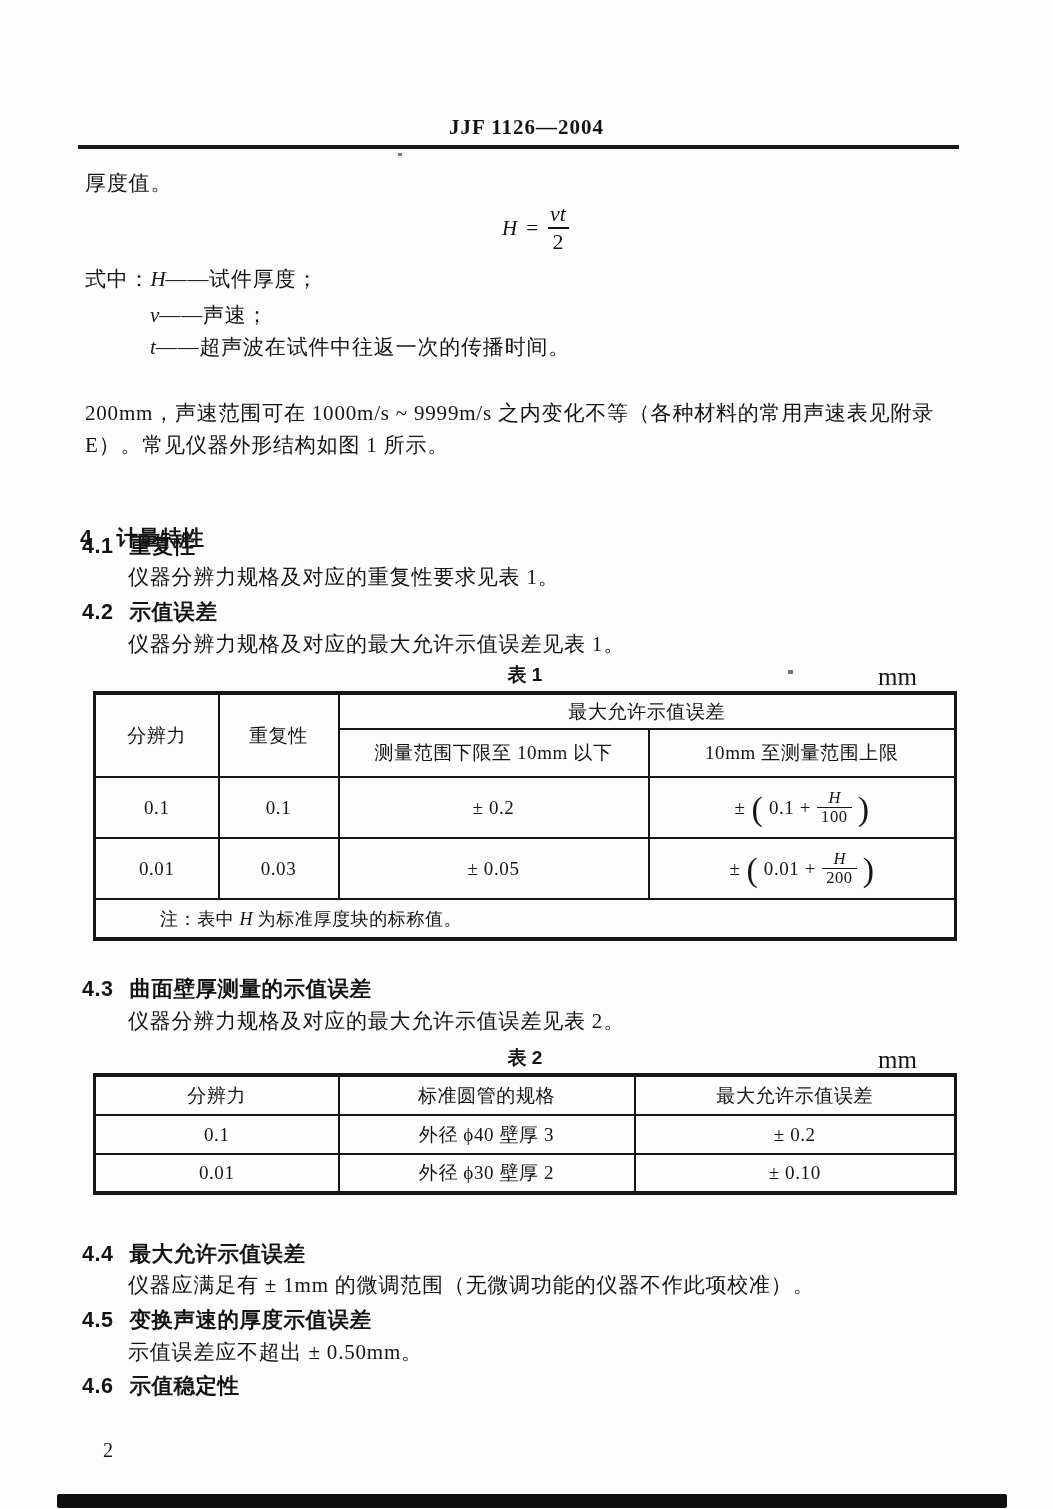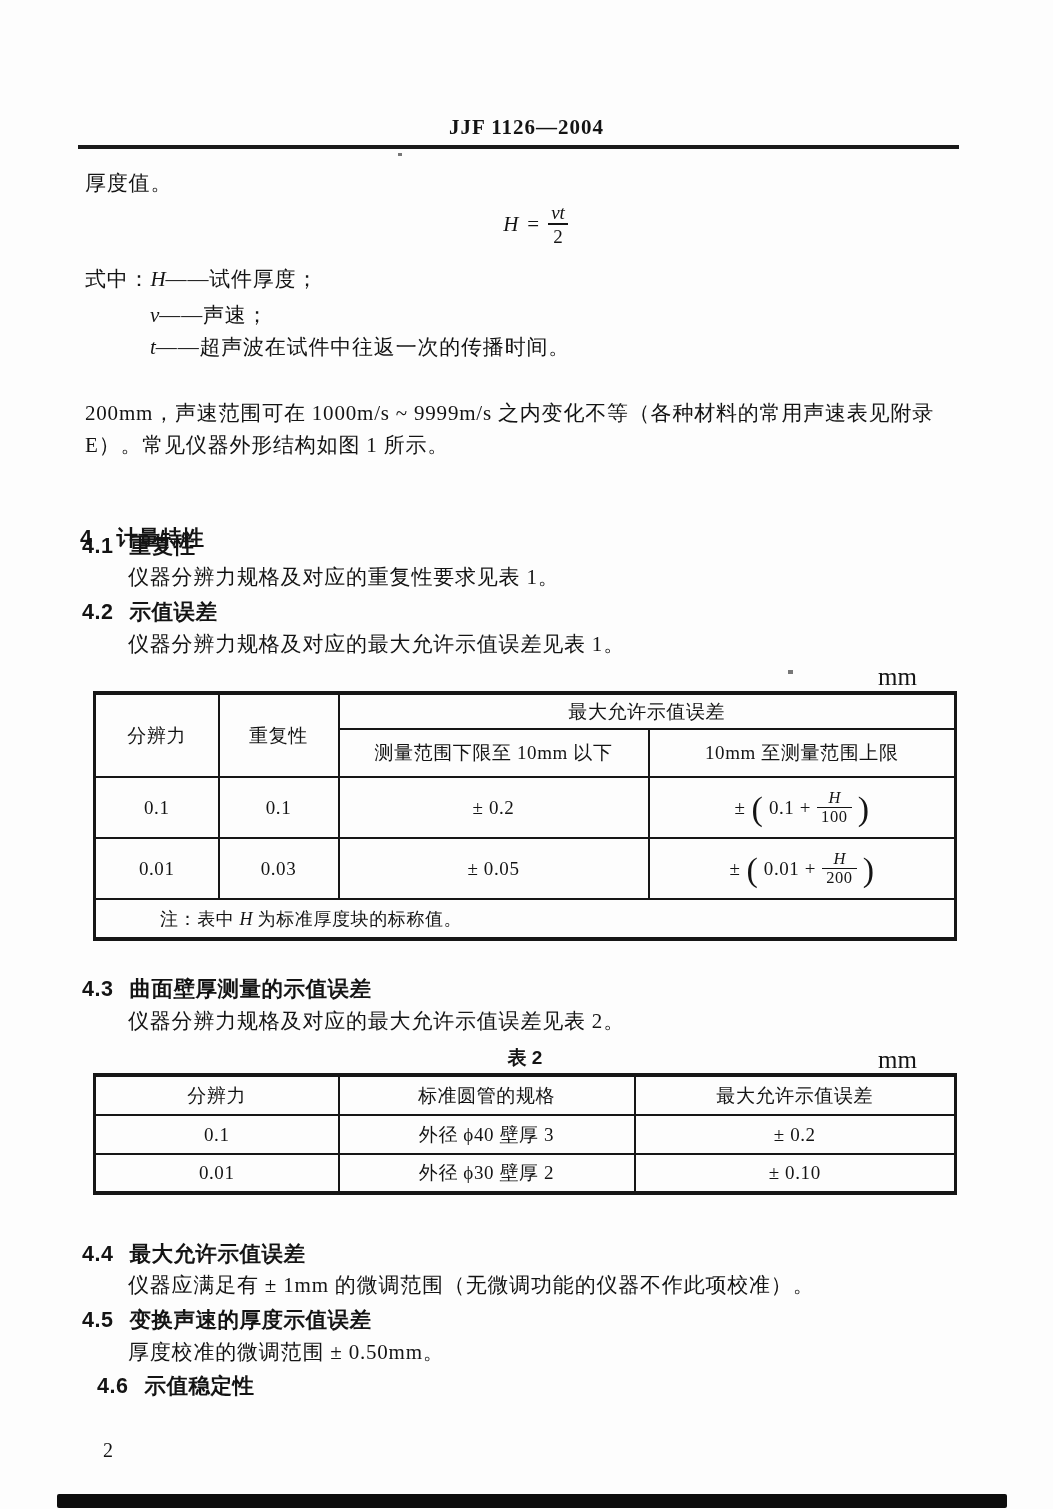--- a/index.html
+++ b/index.html
@@ -8,21 +8,21 @@
   .line{position:absolute;font-size:21px;line-height:26px;white-space:nowrap;letter-spacing:0.8px;}
   .center{left:0;right:0;text-align:center;white-space:nowrap;}
   .docnum{font-size:21px;letter-spacing:1px;font-weight:700;}
   .rule{position:absolute;background:#1a1a1a;}
   .head{font-family:"Liberation Sans","DejaVu Sans",sans-serif;font-weight:700;font-size:21.5px;letter-spacing:0.5px;}
   .head .snum{display:inline-block;margin-right:16px;}
   .head .snum.wide{margin-right:24px;}
   .var{font-style:italic;font-family:"Liberation Serif","DejaVu Serif",serif;letter-spacing:0;}
   .eq{position:absolute;left:0;right:0;display:flex;justify-content:center;align-items:center;
       gap:9px;font-size:21px;padding-left:18px;}
-  .frac{display:inline-flex;flex-direction:column;align-items:center;line-height:1.12;font-size:19px;}
+  .frac{display:inline-flex;flex-direction:column;align-items:center;line-height:1.12;font-size:22px;}
   .frac .num{padding:0 3px;}
   .frac .den{border-top:2px solid #141414;padding:1px 5px 0;}
   .frac.small{font-size:16.5px;line-height:1.1;}
   .frac.small .den{border-top:1.5px solid #141414;padding:0 4px;}
   .t{position:absolute;left:93px;width:864px;border-collapse:collapse;table-layout:fixed;
      border:3px solid #161616;border-top-width:4px;border-bottom-width:4px;}
   .t td{border:2px solid #161616;text-align:center;vertical-align:middle;font-size:19px;
         letter-spacing:0.6px;padding:0;}
   .t .notecell{text-align:left;padding-left:64px;font-size:18px;}
   .cellf{display:inline-flex;align-items:center;gap:6px;font-size:19px;}
@@ -74,20 +74,21 @@
   <div class="line head" style="left:82px;top:533px;">
     <span class="snum">4.1</span><span>重复性</span>
   </div>
   <div class="line" style="left:128px;top:564px;">仪器分辨力规格及对应的重复性要求见表 1。</div>
 
   <div class="line head" style="left:82px;top:599px;">
     <span class="snum">4.2</span><span>示值误差</span>
   </div>
   <div class="line" style="left:128px;top:631px;">仪器分辨力规格及对应的最大允许示值误差见表 1。</div>
 
+  <div class="cap" style="top:662px;">表 1</div>
   <div class="speck" style="left:788px;top:670px;width:5px;height:4px;"></div>
   <div class="unit" style="top:663px;">mm</div>
 
   <table class="t" style="top:691px;">
     <colgroup>
         <col style="width:124px">
         <col style="width:120px">
         <col style="width:310px">
         <col>
       </colgroup>
@@ -177,23 +178,23 @@
     </table>
 
   <div class="line head" style="left:82px;top:1241px;">
     <span class="snum">4.4</span><span>最大允许示值误差</span>
   </div>
   <div class="line" style="left:128px;top:1272px;">仪器应满足有 ± 1mm 的微调范围（无微调功能的仪器不作此项校准）。</div>
 
   <div class="line head" style="left:82px;top:1307px;">
     <span class="snum">4.5</span><span>变换声速的厚度示值误差</span>
   </div>
-  <div class="line" style="left:128px;top:1339px;">厚度校准的微调范围 ± 0.50mm。</div>
-
-  <div class="line head" style="left:82px;top:1373px;margin-left:15px;">
+  <div class="line" style="left:128px;top:1339px;">示值误差应不超出 ± 0.50mm。</div>
+
+  <div class="line head" style="left:82px;top:1373px;">
     <span class="snum">4.6</span><span>示值稳定性</span>
   </div>
 
   <div class="pagenum" style="left:103px;top:1439px;">2</div>
 
   <div class="bar" style="left:57px;top:1494px;width:950px;height:14px;"></div>
 
 </div>
 
 </body></html>

